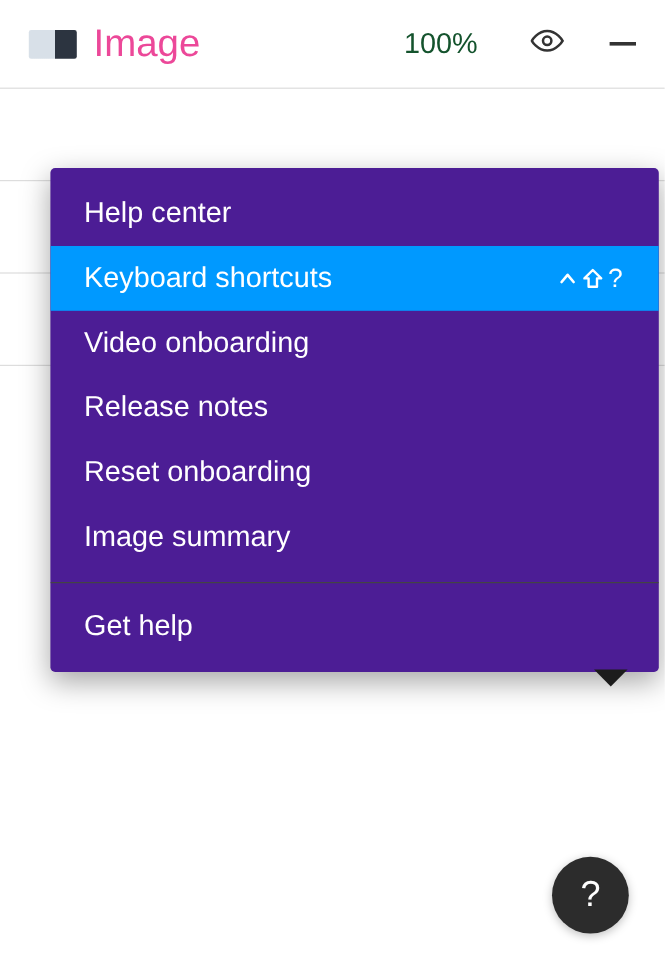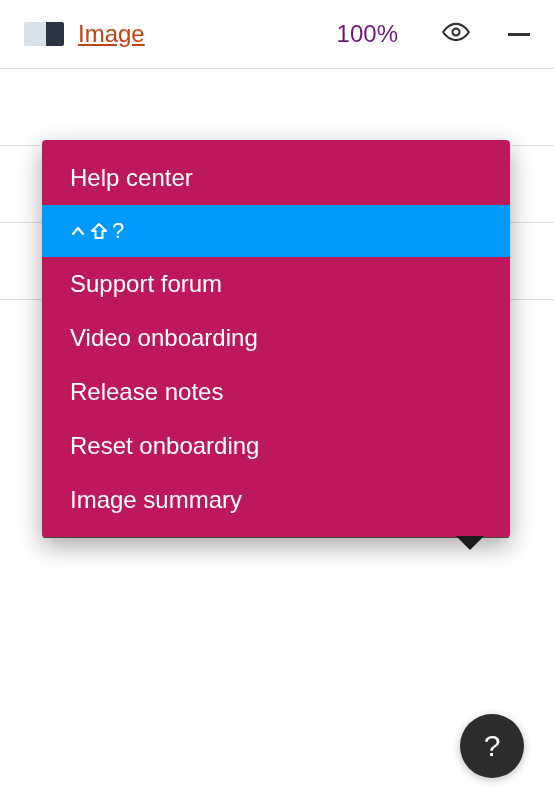--- a/index.html
+++ b/index.html
@@ -26,29 +26,28 @@
     
     .layer-thumb {
       width: 40px;
       height: 24px;
       background: linear-gradient(90deg, #d8e0e8 0%, #d8e0e8 55%, #2c3440 55%, #2c3440 100%);
       border-radius: 2px;
       flex-shrink: 0;
     }
     
     .layer-name {
-      font-size: 24px;
-      color: #c2410c;
+      font-size: 32px;
+      color: #ec4899;
       flex: 1;
-      text-decoration: underline;
     }
     
     .layer-opacity {
       font-size: 24px;
-      color: #701a75;
+      color: #14532d;
       margin-right: 30px;
     }
     
     .eye-icon {
       width: 28px;
       height: 28px;
       margin-right: 24px;
     }
     
     .dash-icon {
@@ -70,22 +69,22 @@
       padding-left: 24px;
       font-size: 24px;
       font-weight: 600;
       color: #666;
     }
     
     .popup-menu {
       position: absolute;
       top: 140px;
       left: 42px;
-      width: 468px;
-      background: #be185d;
+      width: 507px;
+      background: #4c1d95;
       border-radius: 4px;
       box-shadow: 0 8px 24px rgba(0,0,0,0.35);
       overflow: visible;
     }
     
     .popup-inner {
       border-radius: 4px;
       overflow: hidden;
     }
     
@@ -183,49 +182,50 @@
 <div class="section-divider"></div>
 <div class="bg-section"></div>
 <div class="section-divider"></div>
 
 <div class="popup-menu">
   <div class="popup-inner">
     <div class="menu-item first">
       <span>Help center</span>
     </div>
     <div class="menu-item highlighted">
+      <span>Keyboard shortcuts</span>
       <span class="menu-shortcut">
         <span class="shortcut-glyph">
           <svg width="16" height="16" viewBox="0 0 16 16" fill="none" stroke="#fff" stroke-width="2.2" stroke-linecap="round" stroke-linejoin="round">
             <polyline points="3,11 8,5 13,11"></polyline>
           </svg>
         </span>
         <span class="shortcut-glyph">
           <svg width="18" height="18" viewBox="0 0 18 18" fill="none" stroke="#fff" stroke-width="2" stroke-linejoin="round">
             <path d="M9 2 L16 9 L12.5 9 L12.5 16 L5.5 16 L5.5 9 L2 9 Z"></path>
           </svg>
         </span>
         <span style="font-size:22px;">?</span>
       </span>
     </div>
     <div class="menu-item">
-      <span>Support forum</span>
-    </div>
-    <div class="menu-item">
       <span>Video onboarding</span>
     </div>
     <div class="menu-item">
       <span>Release notes</span>
     </div>
     <div class="menu-item">
       <span>Reset onboarding</span>
     </div>
     <div class="menu-item">
       <span>Image summary</span>
     </div>
     <div class="menu-divider"></div>
+    <div class="menu-item last-section">
+      <span>Get help</span>
+    </div>
   </div>
   <div class="popup-arrow"></div>
 </div>
 
 <div class="help-fab">
   <span>?</span>
 </div>
 
 </body></html>

